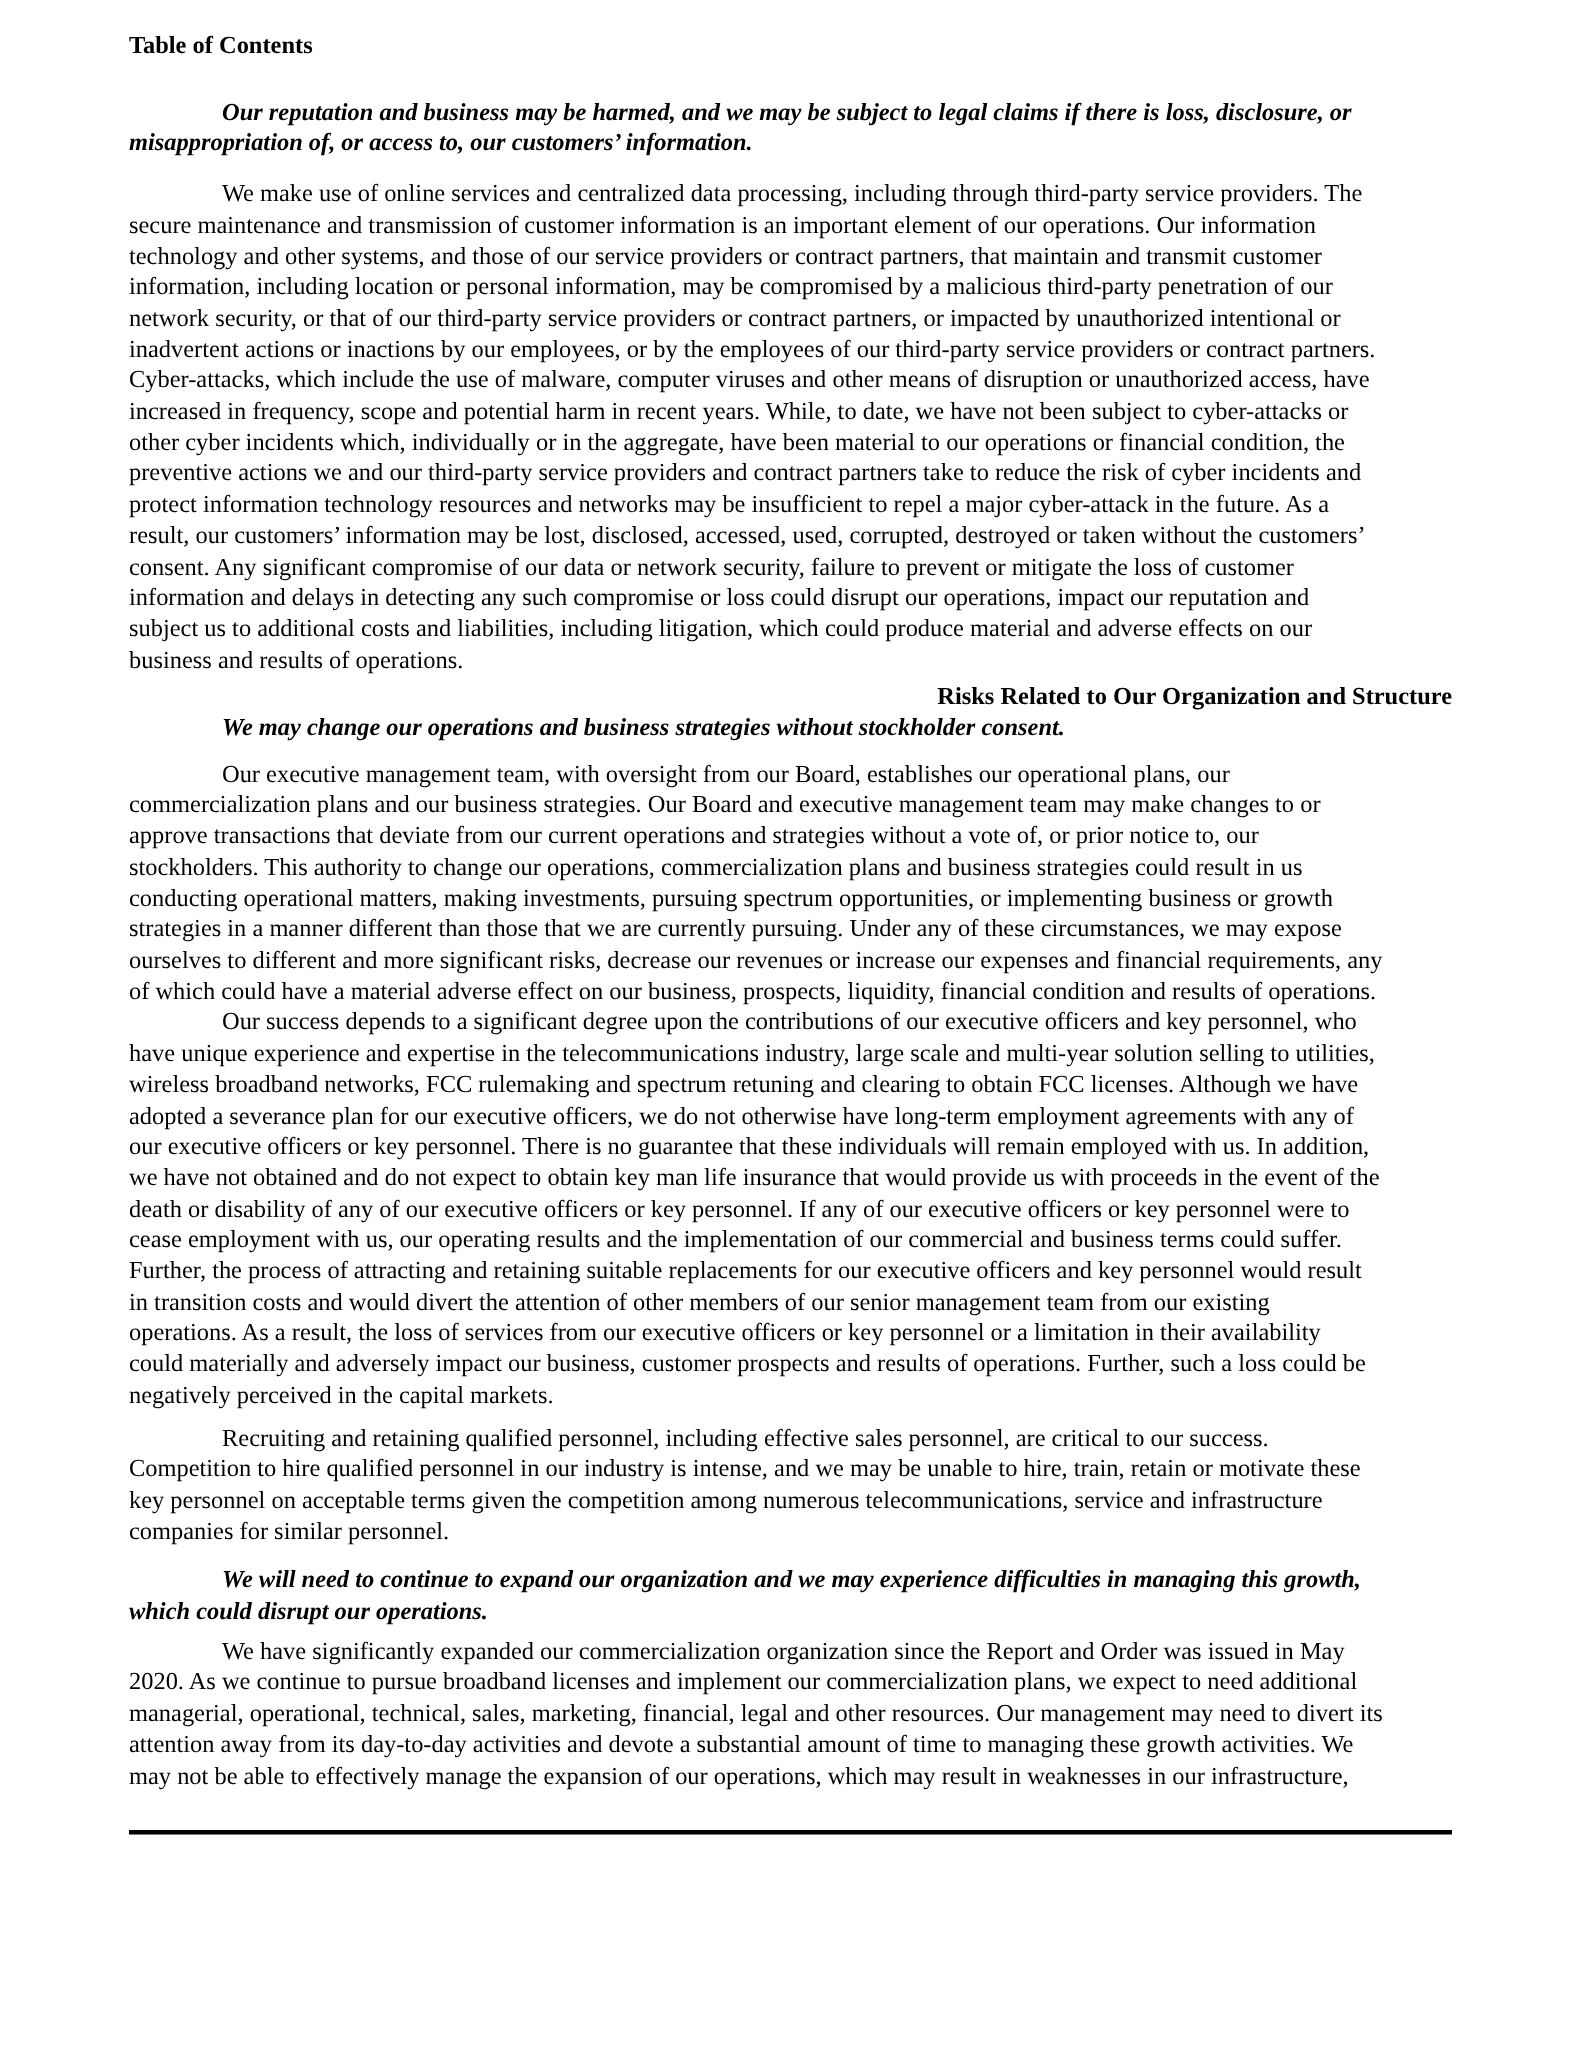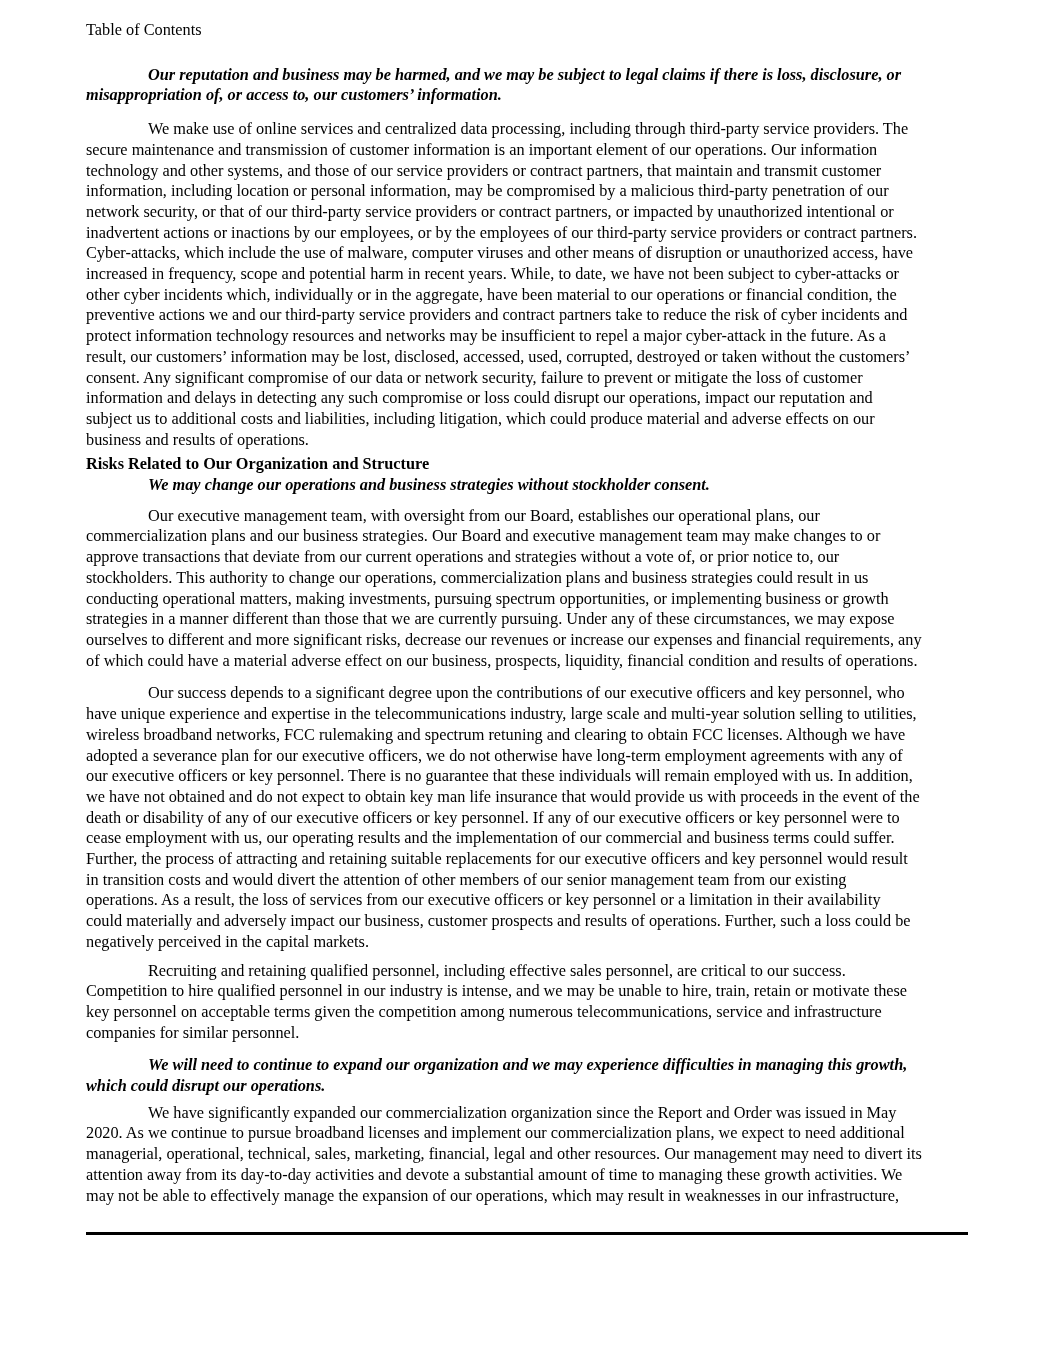--- a/index.html
+++ b/index.html
@@ -13,45 +13,45 @@
     line-height: 20.7px;
     overflow: hidden;
   }
   .page {
     width: 1055px;
     height: 1365px;
     padding: 20px 87px 0 86px;
     background: #ffffff;
   }
   .toc-link {
-    font-weight: 400;
+    font-weight: 700;
     white-space: pre;
   }
   .section-heading {
     font-weight: 700;
     white-space: pre;
   }
   .risk-heading {
     font-weight: 700;
     font-style: italic;
     text-indent: 62px;
     white-space: pre;
   }
   .body-para {
     text-indent: 62px;
     white-space: pre;
   }
   
   [data-name="risk-heading-reputation"]   { margin-top: 24px; }
   [data-name="para-cybersecurity"]        { margin-top: 13px; }
-  [data-name="section-heading-organization-structure"] { margin-top: 4px; }
+  [data-name="section-heading-organization-structure"] { margin-top: 4px; text-align: right; }
   [data-name="risk-heading-change-operations"]  { }
   [data-name="para-change-operations"]    { margin-top: 10px; }
   [data-name="risk-heading-retain-executives"]  { margin-top: 10px; }
-  [data-name="para-retain-executives"]    { margin-top: 12px; }
+  [data-name="para-retain-executives"]    { }
   [data-name="para-recruiting"]           { margin-top: 8px; }
   [data-name="risk-heading-expand-organization"] { margin-top: 12px; }
   [data-name="para-expand-organization"]  { margin-top: 6px; }
   .footer-rule {
     margin-top: 26px;
     height: 3px;
     background: #000000;
   }
   .footer-page {
     margin-top: 4px;

